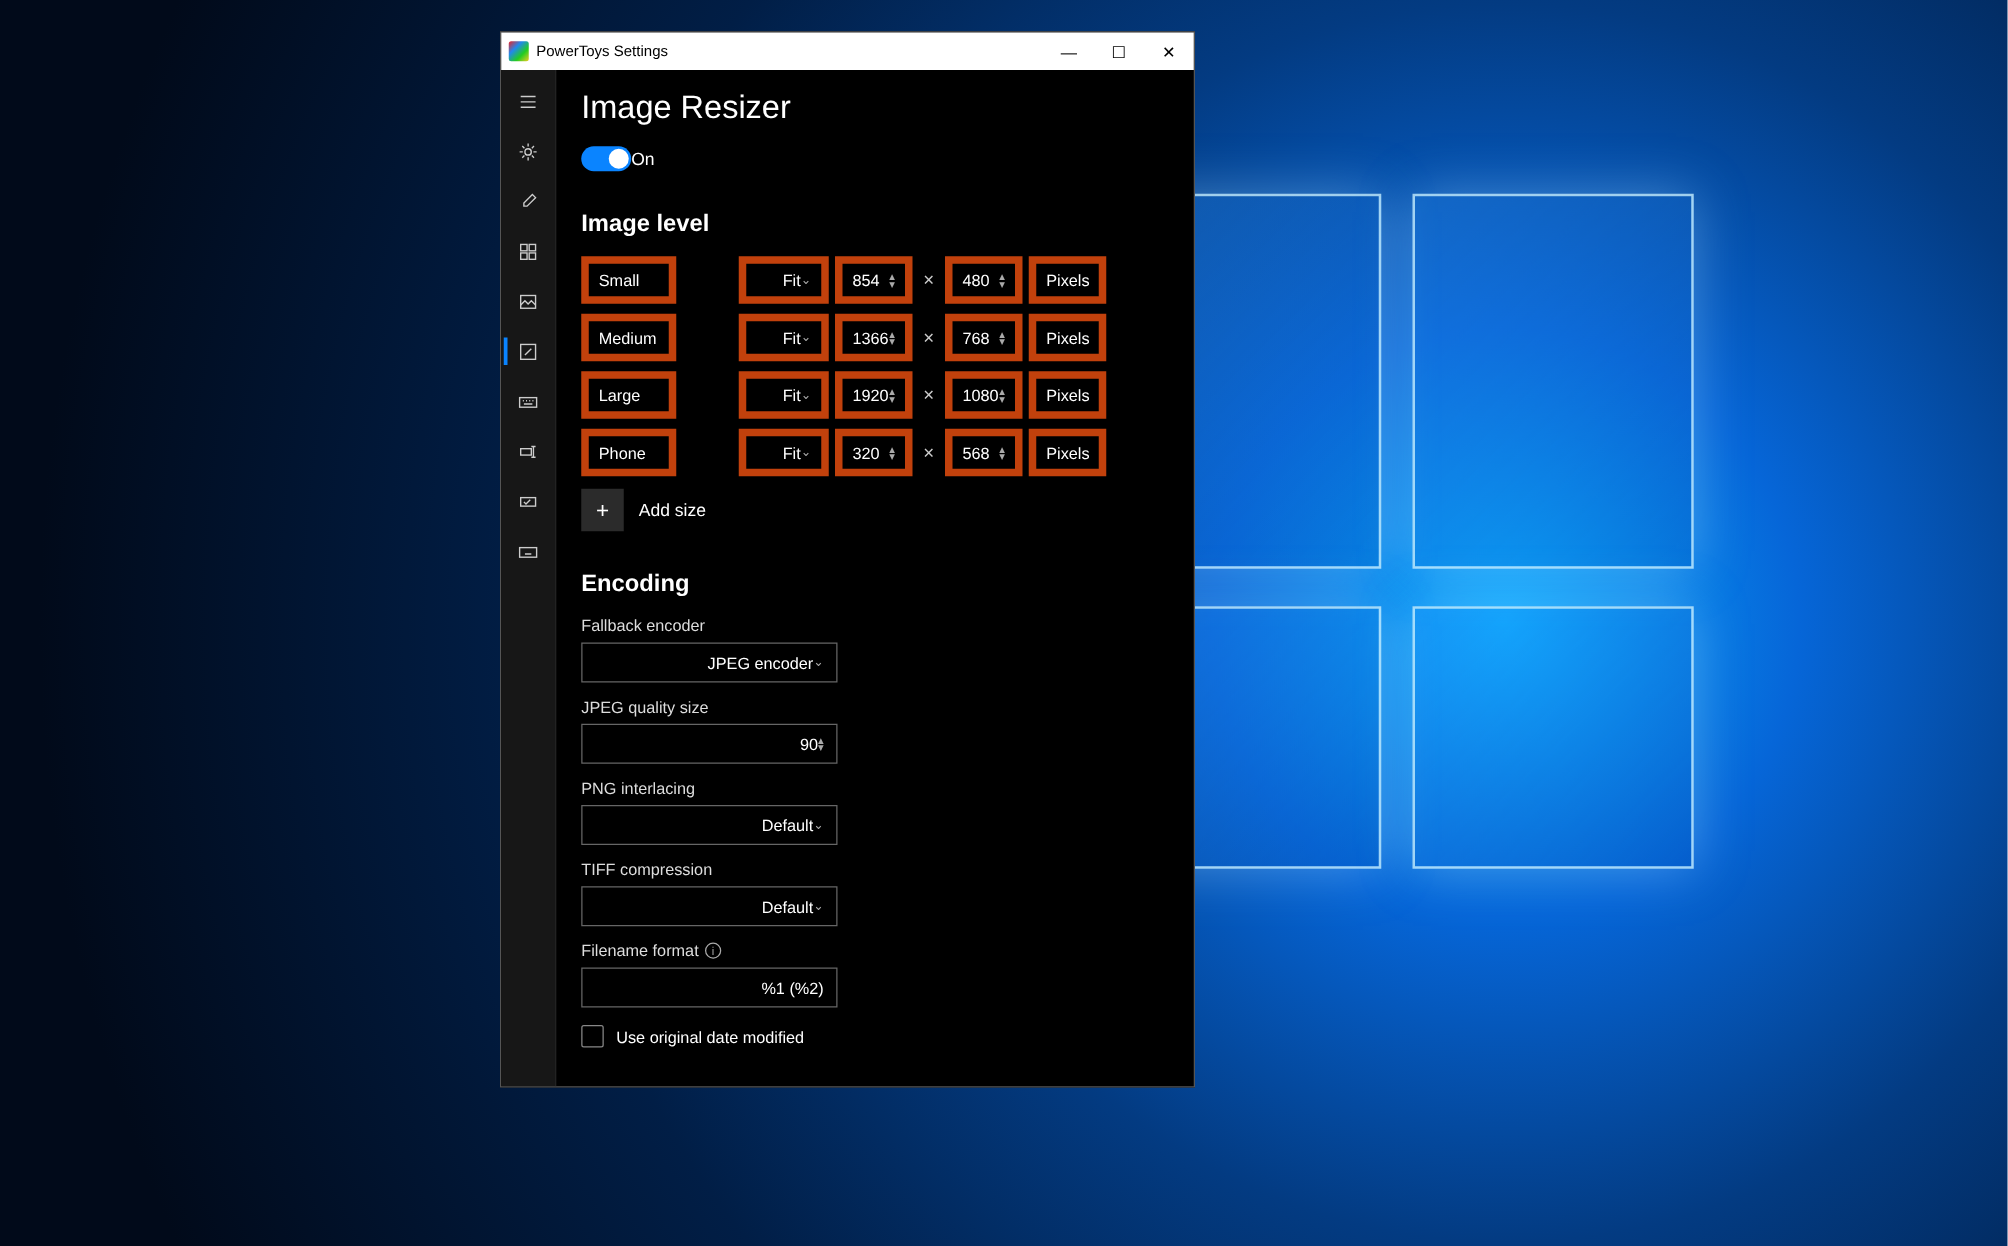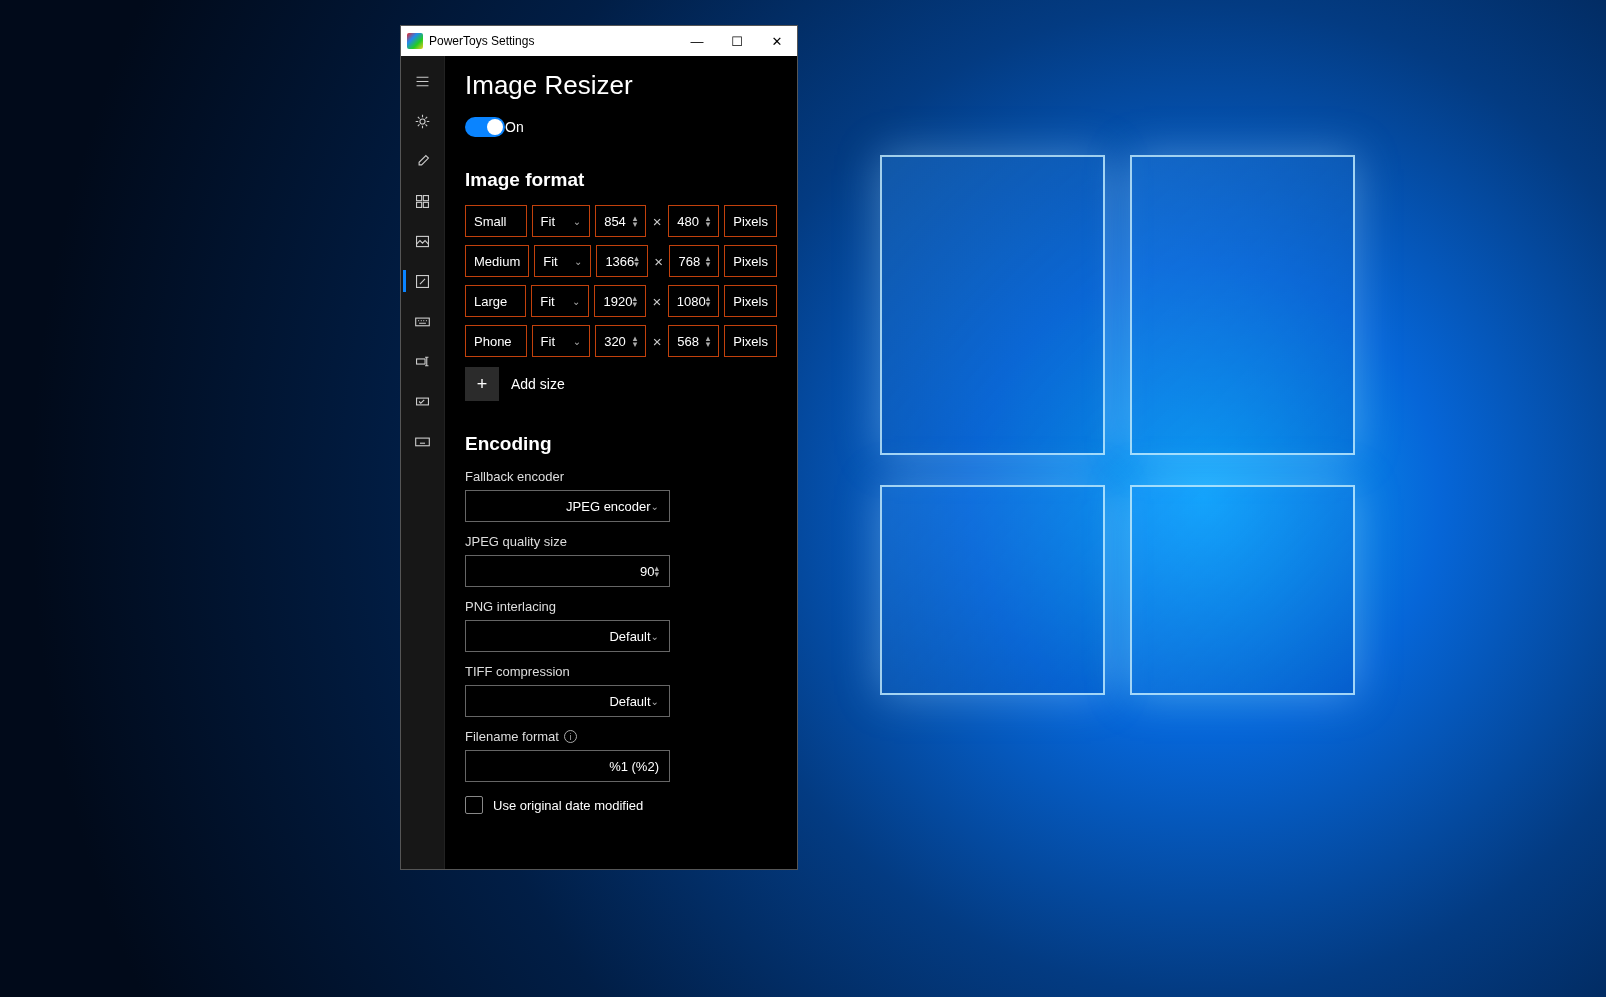--- a/index.html
+++ b/index.html
@@ -16,21 +16,21 @@
     background: linear-gradient(135deg, rgba(60,160,255,0.25), rgba(0,60,150,0.15));
   }
   .pane.tl { left: 880px; top: 155px; width: 225px; height: 300px; }
   .pane.tr { left: 1130px; top: 155px; width: 225px; height: 300px; }
   .pane.bl { left: 880px; top: 485px; width: 225px; height: 210px; }
   .pane.br { left: 1130px; top: 485px; width: 225px; height: 210px; }
 
   .window {
     position: absolute;
     left: 400px; top: 25px;
-    width: 398px; height: 845px;
+    width: 556px; height: 845px;
     background: #000;
     border: 1px solid #555;
     display: flex; flex-direction: column;
     color: #fff;
   }
   .titlebar {
     height: 30px; background: #fff; color: #000;
     display: flex; align-items: center;
     font-size: 12px;
   }
@@ -75,26 +75,26 @@
     width:40px; height:20px; border-radius:20px; background:#0a84ff;
     position:relative;
   }
   .toggle::after{
     content:""; position:absolute; right:2px; top:2px; width:16px; height:16px; border-radius:50%; background:#fff;
   }
   .toggle-label { font-size:14px; }
 
   .size-row { display:flex; align-items:center; gap:5px; margin-bottom:8px; }
   .field, .select, .spin {
-    height:32px; border:1px solid #c2410c; background:#000; color:#fff;
+    height:32px; border:6px solid #c2410c; background:#000; color:#fff;
     display:flex; align-items:center; padding:13px 8px; font-size:13px;
     position:relative;
   }
   .name-field { width:76px; }
-  .fit-select { width:72px; justify-content:space-between; }
+  .fit-select { width:72px; justify-content:flex-end;margin-left:45px; }
   .num-spin { width:62px; justify-content:space-between; }
   .unit-select { width:62px; justify-content:space-between; }
   .times { width:16px; text-align:center; font-size:15px; color:#ccc; }
   .chev { font-size:10px; color:#aaa; }
   .spinicon { font-size:9px; line-height:6px; color:#aaa; display:flex; flex-direction:column; gap:0; }
 
   .addbtn { display:flex; align-items:center; gap:12px; margin-top:10px; }
   .plusbox { width:34px; height:34px; background:#2b2b2b; display:flex; align-items:center; justify-content:center; font-size:18px; }
   .addlabel { font-size:14px;text-align:center; }
 
@@ -190,21 +190,21 @@
     </div>
 
     <div class="content">
       <h1>Image Resizer</h1>
 
       <div class="toggle-row">
         <div class="toggle"></div>
         <div class="toggle-label">On</div>
       </div>
 
-      <h2>Image format</h2>
+      <h2>Image level</h2>
 
       <div class="size-row">
         <div class="field name-field">
             <span>Small</span>
           </div>
         <div class="select fit-select">
             <span>Fit</span>
             <span class="chev">⌄</span>
           </div>
         <div class="spin num-spin">

